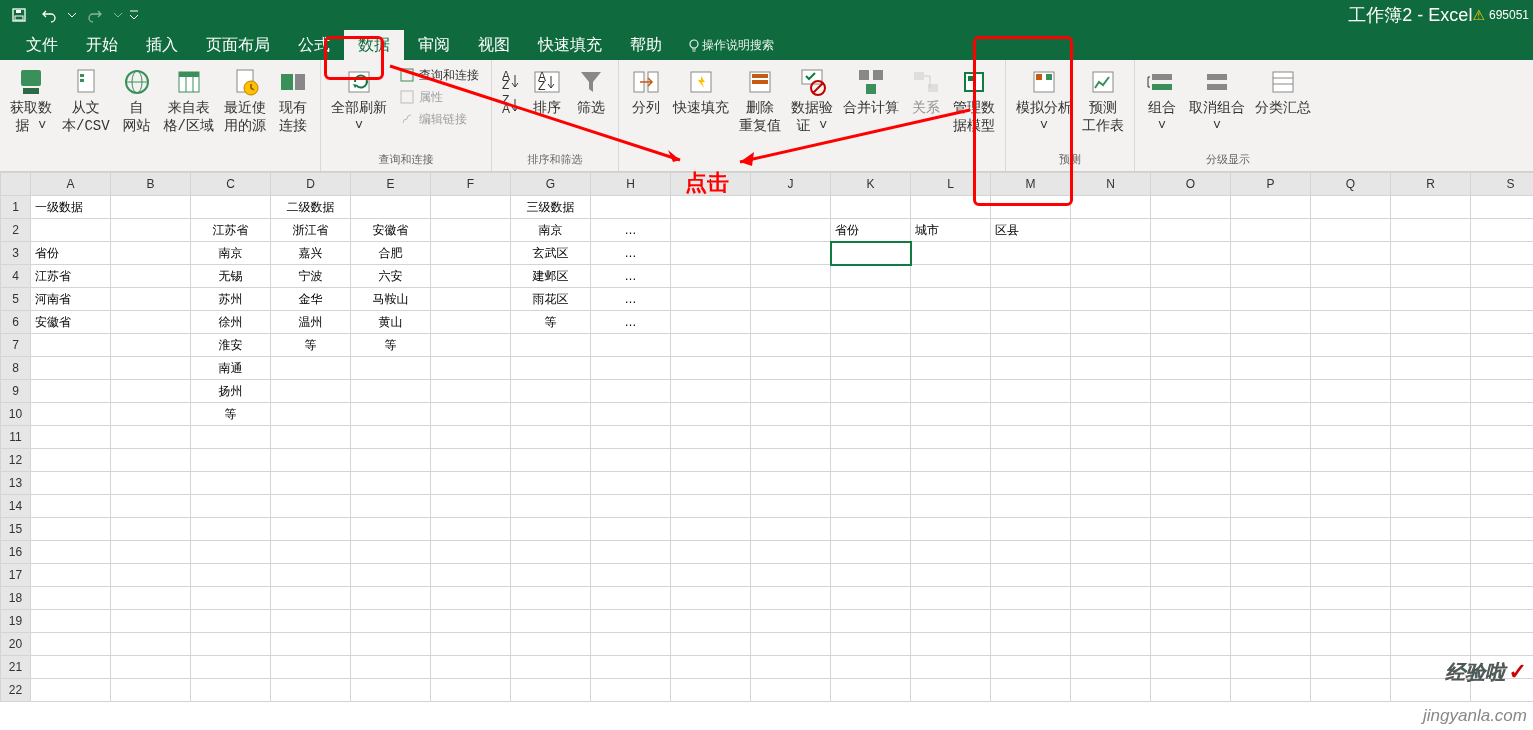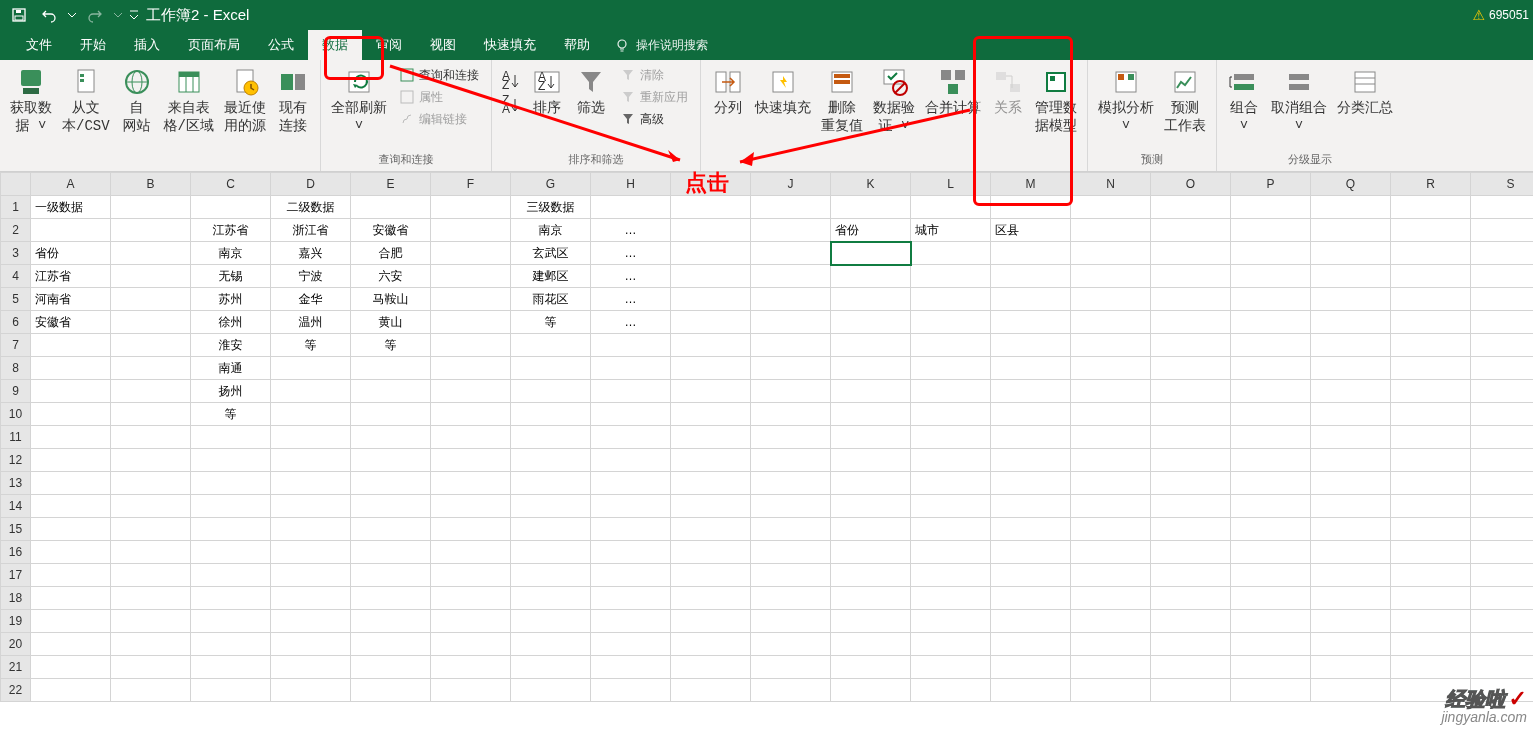--- a/index.html
+++ b/index.html
@@ -1,26 +1,26 @@
 <!DOCTYPE html>
 <html><head>
 <meta charset="utf-8">
 <style>
 *{box-sizing:border-box;margin:0;padding:0;font-family:"Microsoft YaHei","Segoe UI",Arial,sans-serif;font-size:12px;}
 body{background:#fff;overflow:hidden;width:1533px;}
 .titlebar{height:30px;background:#0f6b3d;display:flex;align-items:center;color:#fff;}
 .qat{display:flex;align-items:center;padding:0 6px;gap:4px;}
 .qat-btn{width:26px;height:26px;display:flex;align-items:center;justify-content:center;cursor:pointer;}
-.title-center{flex:1;text-align:left;font-size:15px;}
+.title-center{flex:1;text-align:right;font-size:18px;}
 .title-right{display:flex;align-items:center;padding-right:4px;gap:4px;}
 .warn-ic{color:#ffcc00;font-size:14px;}
 .ribbon-tabs{height:30px;background:#0f6b3d;display:flex;align-items:stretch;padding-left:12px;gap:0;}
-.rtab{padding:0 14px;display:flex;align-items:center;color:#fff;font-size:13px;cursor:pointer;}
+.rtab{padding:0 14px;display:flex;align-items:center;color:#fff;font-size:16px;cursor:pointer;}
 .rtab.active{background:#f3f2f1;color:#0f6b3d;}
-.tellme{display:flex;align-items:center;color:#fff;padding:0 10px;gap:6px;opacity:.9;}
+.tellme{display:flex;align-items:center;color:#fff;padding:0 10px;gap:0;opacity:.9;}
 .ribbon{height:112px;background:#f3f2f1;border-bottom:1px solid #d0d0d0;display:flex;align-items:stretch;}
 .rgroup{display:flex;flex-direction:column;border-right:1px solid #d8d8d8;}
 .rgroup-body{flex:1;display:flex;align-items:flex-start;padding:4px 6px;gap:2px;}
 .rgroup-label{text-align:center;font-size:11px;color:#666;padding:2px 0 4px;}
 .rbtn{display:flex;flex-direction:column;align-items:center;justify-content:flex-start;padding:2px 4px;cursor:pointer;min-width:42px;text-align:center;line-height:1.25;}
 .rbtn .ic{width:32px;height:32px;margin-bottom:2px;display:flex;align-items:center;justify-content:center;}
 .rbtn .lbl{font-size:14px;color:#333;white-space:pre-line;font-family:Liberation Mono, monospace;}
 .rbtn-sm{display:flex;align-items:center;gap:4px;padding:2px 6px;cursor:pointer;font-size:11px;color:#333;height:22px;}
 .rbtn-sm.disabled{color:#a0a0a0;cursor:default;}
 .rbtn-sm .ic{width:16px;height:16px;display:flex;align-items:center;justify-content:center;}
@@ -33,23 +33,23 @@
 .grid{border-collapse:collapse;table-layout:fixed;}
 .grid th,.grid td{border:1px solid #d4d4d4;font-size:12px;background:#fff;height:23px;padding:0 4px;overflow:hidden;white-space:nowrap;}
 .grid th{background:#e6e6e6;color:#333;font-weight:normal;text-align:center;}
 .grid .ch{min-width:80px;}
 .grid .rh{width:30px;min-width:30px;text-align:center;background:#e6e6e6;}
 .grid .corner{background:#e6e6e6;}
 .grid td{text-align:left;}
 .grid td.c{text-align:center;}
 .sel-cell{outline:2px solid #107c41;outline-offset:-1px;}
 .watermark{position:absolute;right:6px;bottom:6px;text-align:right;line-height:1;}
-.watermark .l1{font-size:20px;font-weight:bold;color:#0f766e;-webkit-text-stroke:1px #555;font-style:italic;}
+.watermark .l1{font-size:20px;font-weight:normal;color:#0f766e;-webkit-text-stroke:1px #555;font-style:italic;}
 .watermark .chk{color:#c00;font-size:22px;font-weight:bold;}
-.watermark .l2{font-size:14px;color:#888;font-style:italic;}
+.watermark .l2{font-size:17px;color:#888;font-style:italic;margin-top:24px;}
 svg{display:block;}
 </style>
 </head>
 <body>
 
 <div class="titlebar">
   <div class="qat">
     <div class="qat-btn">
         <svg width="16" height="16" viewBox="0 0 16 16">
           <rect x="2" y="2" width="12" height="12" fill="none" stroke="#fff" stroke-width="1.3"></rect>
@@ -256,46 +256,20 @@
           <div class="lbl">排序</div>
         </div>
       <div class="rbtn">
           <div class="ic">
             <svg width="32" height="32">
               <path d="M6 6 h20 l-8 10 v10 l-4 -3 v-7 z" fill="#888"></path>
             </svg>
           </div>
           <div class="lbl">筛选</div>
         </div>
-      <div class="vstack">
-        <div class="rbtn-sm disabled">
-            <div class="ic">
-              <svg width="16" height="16">
-                <path d="M3 3 h10 l-4 5 v5 l-2-1 v-4 z" fill="#ccc"></path>
-              </svg>
-            </div>
-            <span>清除</span>
-          </div>
-        <div class="rbtn-sm disabled">
-            <div class="ic">
-              <svg width="16" height="16">
-                <path d="M3 3 h10 l-4 5 v5 l-2-1 v-4 z" fill="#ccc"></path>
-              </svg>
-            </div>
-            <span>重新应用</span>
-          </div>
-        <div class="rbtn-sm">
-            <div class="ic">
-              <svg width="16" height="16">
-                <path d="M3 3 h10 l-4 5 v5 l-2-1 v-4 z" fill="#666"></path>
-              </svg>
-            </div>
-            <span>高级</span>
-          </div>
-      </div>
     </div>
     <div class="rgroup-label">排序和筛选</div>
   </div>
 
   <div class="rgroup">
     <div class="rgroup-body">
       <div class="rbtn">
           <div class="ic">
             <svg width="32" height="32">
               <rect x="4" y="6" width="10" height="20" fill="#fff" stroke="#888"></rect>

